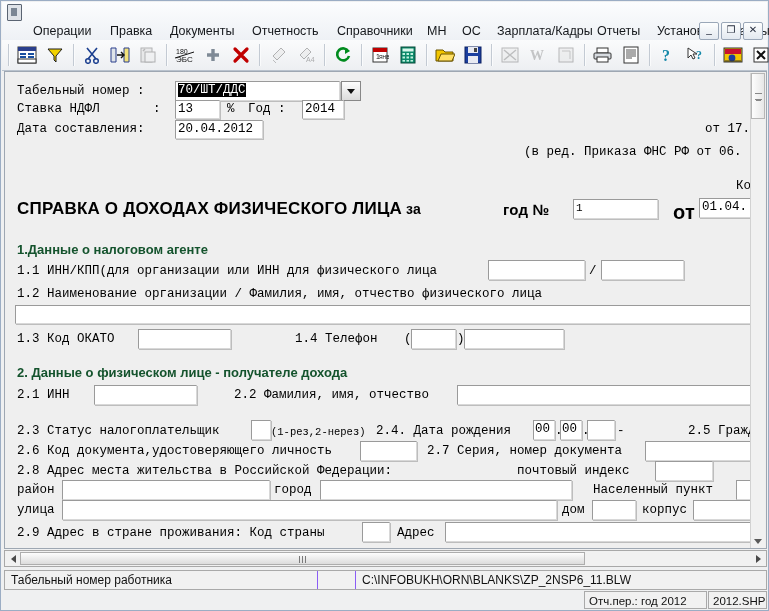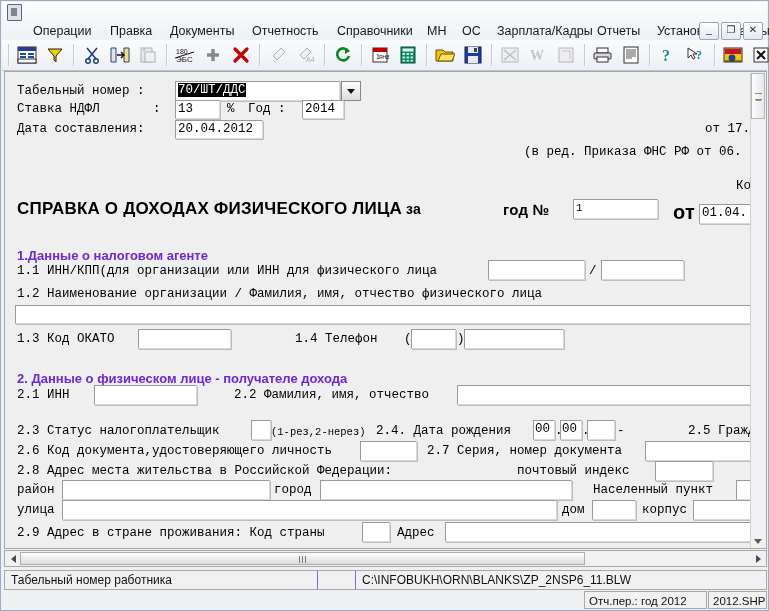--- a/index.html
+++ b/index.html
@@ -54,21 +54,21 @@
      box-shadow:1px 1px 0 #bdbdbd;}
   .sel-text{background:#000;color:#fff;}
   .combo-btn{position:absolute;width:20px;height:19px;border:1px solid #888;
      background:linear-gradient(#fdfdfd,#dcdcdc);box-sizing:border-box;
      display:flex;align-items:center;justify-content:center;cursor:pointer;}
   .combo-btn span{border-left:4px solid transparent;border-right:4px solid transparent;
      border-top:5px solid #111;display:block;}
   .bigtitle{position:absolute;font-family:"Liberation Sans",sans-serif;
      font-weight:bold;font-size:17px;color:#000;white-space:nowrap;letter-spacing:.2px;}
   .smalltitle{position:absolute;font-family:"Liberation Sans",sans-serif;
-     font-weight:bold;font-size:13px;color:#6d28d9;white-space:nowrap;margin-top:6px;}
+     font-weight:bold;font-size:13px;color:#14532d;white-space:nowrap;}
 
   
   .vscroll{position:absolute;right:1px;top:1px;width:15px;height:476px;background:#f1f1f1;
      border-left:1px solid #d2d2d2;box-sizing:border-box;}
   .vthumb{position:absolute;left:0;top:0;width:14px;height:46px;
      background:linear-gradient(90deg,#fdfdfd,#e7e7e7);border:1px solid #b6b6b6;
      box-sizing:border-box;cursor:pointer;}
   .vthumb:after{content:"";position:absolute;left:3px;top:19px;width:7px;height:5px;
      border-top:1px solid #888;border-bottom:1px solid #888;
      box-shadow:0 2px 0 -1px #888;}
@@ -371,21 +371,21 @@
       <div class="mono lbl" style="left:700px;top:50px;">от 17.</div>
       <div class="mono lbl" style="left:519px;top:73px;">(в ред. Приказа ФНС РФ от 06.</div>
       <div class="mono lbl" style="left:731px;top:107px;">Ко</div>
 
       <div class="bigtitle" style="left:12px;top:127px;">
         <span>СПРАВКА О ДОХОДАХ ФИЗИЧЕСКОГО ЛИЦА</span><span style="font-size:14px;"> <span>за</span></span>
       </div>
       <div class="bigtitle" style="left:498px;top:129px;font-size:15px;">год №</div>
       <div class="fld" style="left:568px;top:127px;width:85px;height:20px;font-size:11px;">1</div>
       <div class="bigtitle" style="left:668px;top:129px;font-size:20px;">от</div>
-      <div class="fld" style="left:694px;top:132px;width:52px;height:20px;">01.04.</div>
+      <div class="fld" style="left:694px;top:126px;width:52px;height:20px;">01.04.</div>
 
       <div class="smalltitle" style="left:12px;top:170px;">1.Данные о налоговом агенте</div>
 
       <div class="mono lbl" style="left:12px;top:192px;">1.1 ИНН/КПП(для организации или ИНН для физического лица</div>
       <div class="fld" style="left:483px;top:188px;width:97px;height:20px;"></div>
       <div class="mono lbl" style="left:584px;top:192px;">/</div>
       <div class="fld" style="left:596px;top:188px;width:83px;height:20px;"></div>
 
       <div class="mono lbl" style="left:12px;top:215px;">1.2 Наименование организации / Фамилия, имя, отчество физического лица</div>
       <div class="fld" style="left:10px;top:233px;width:738px;height:19px;"></div>

